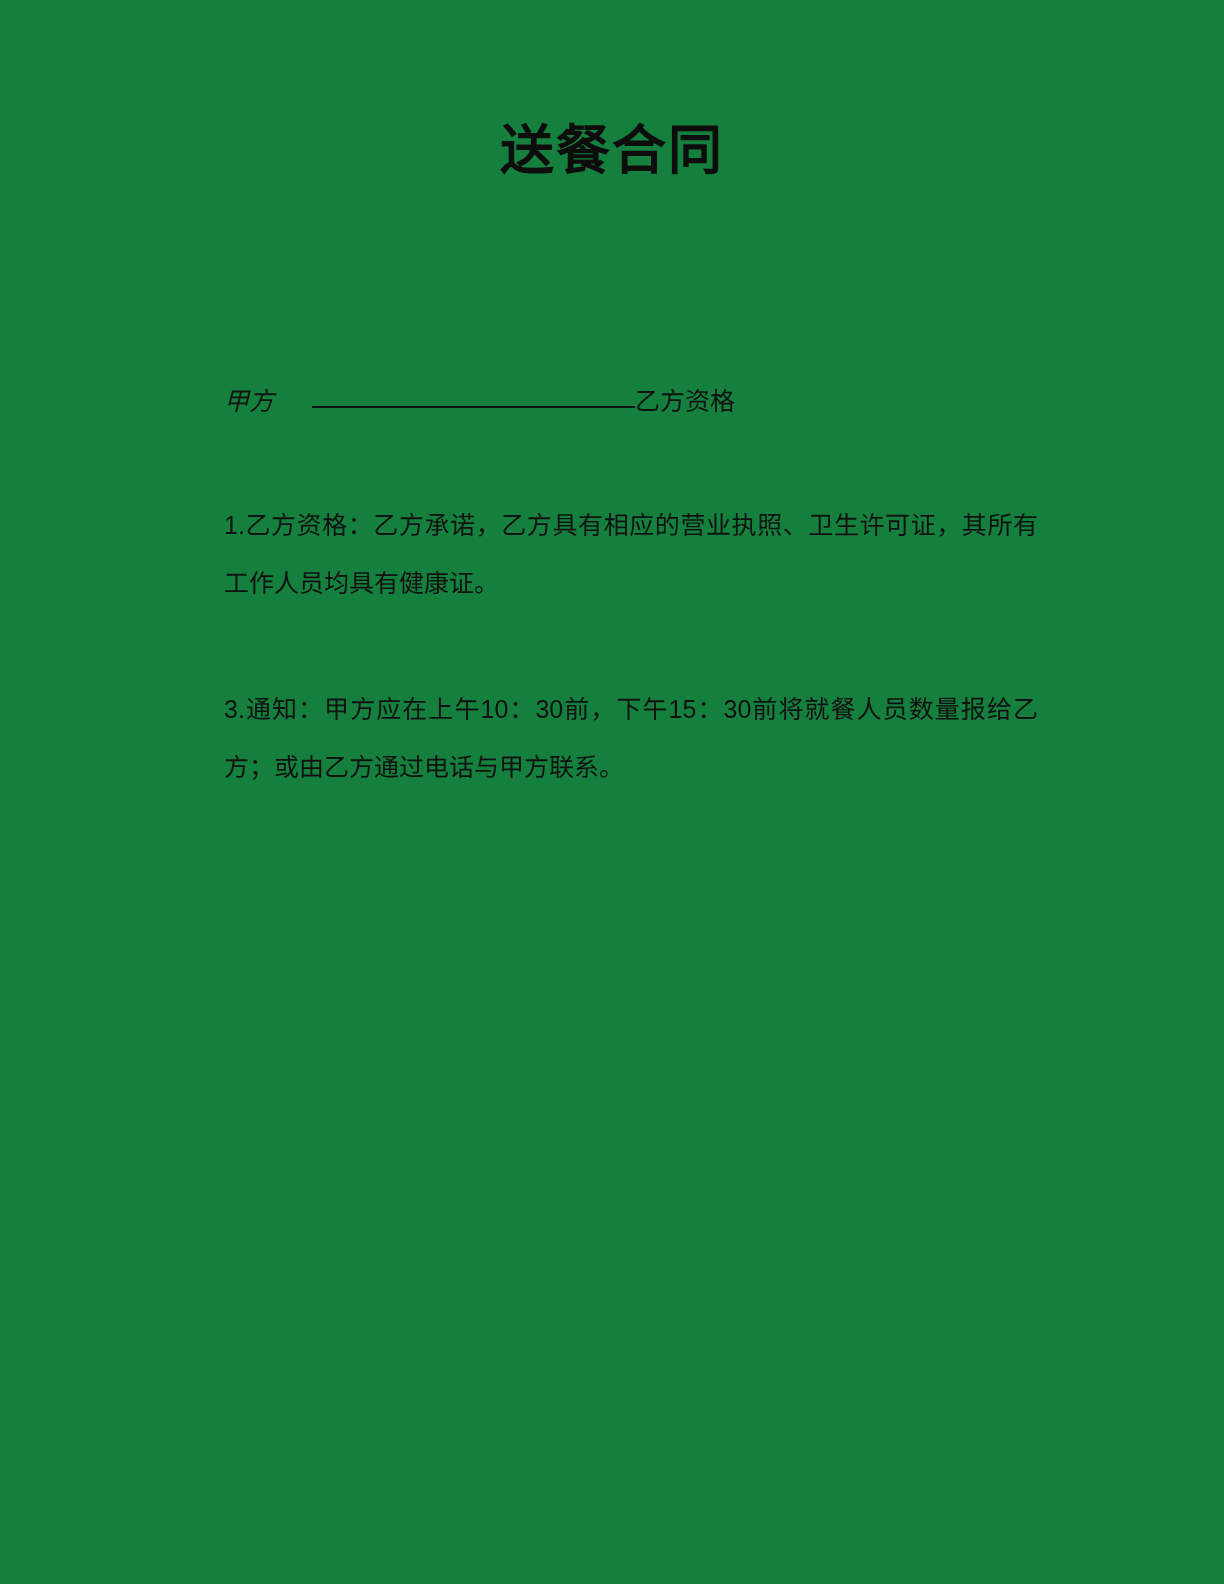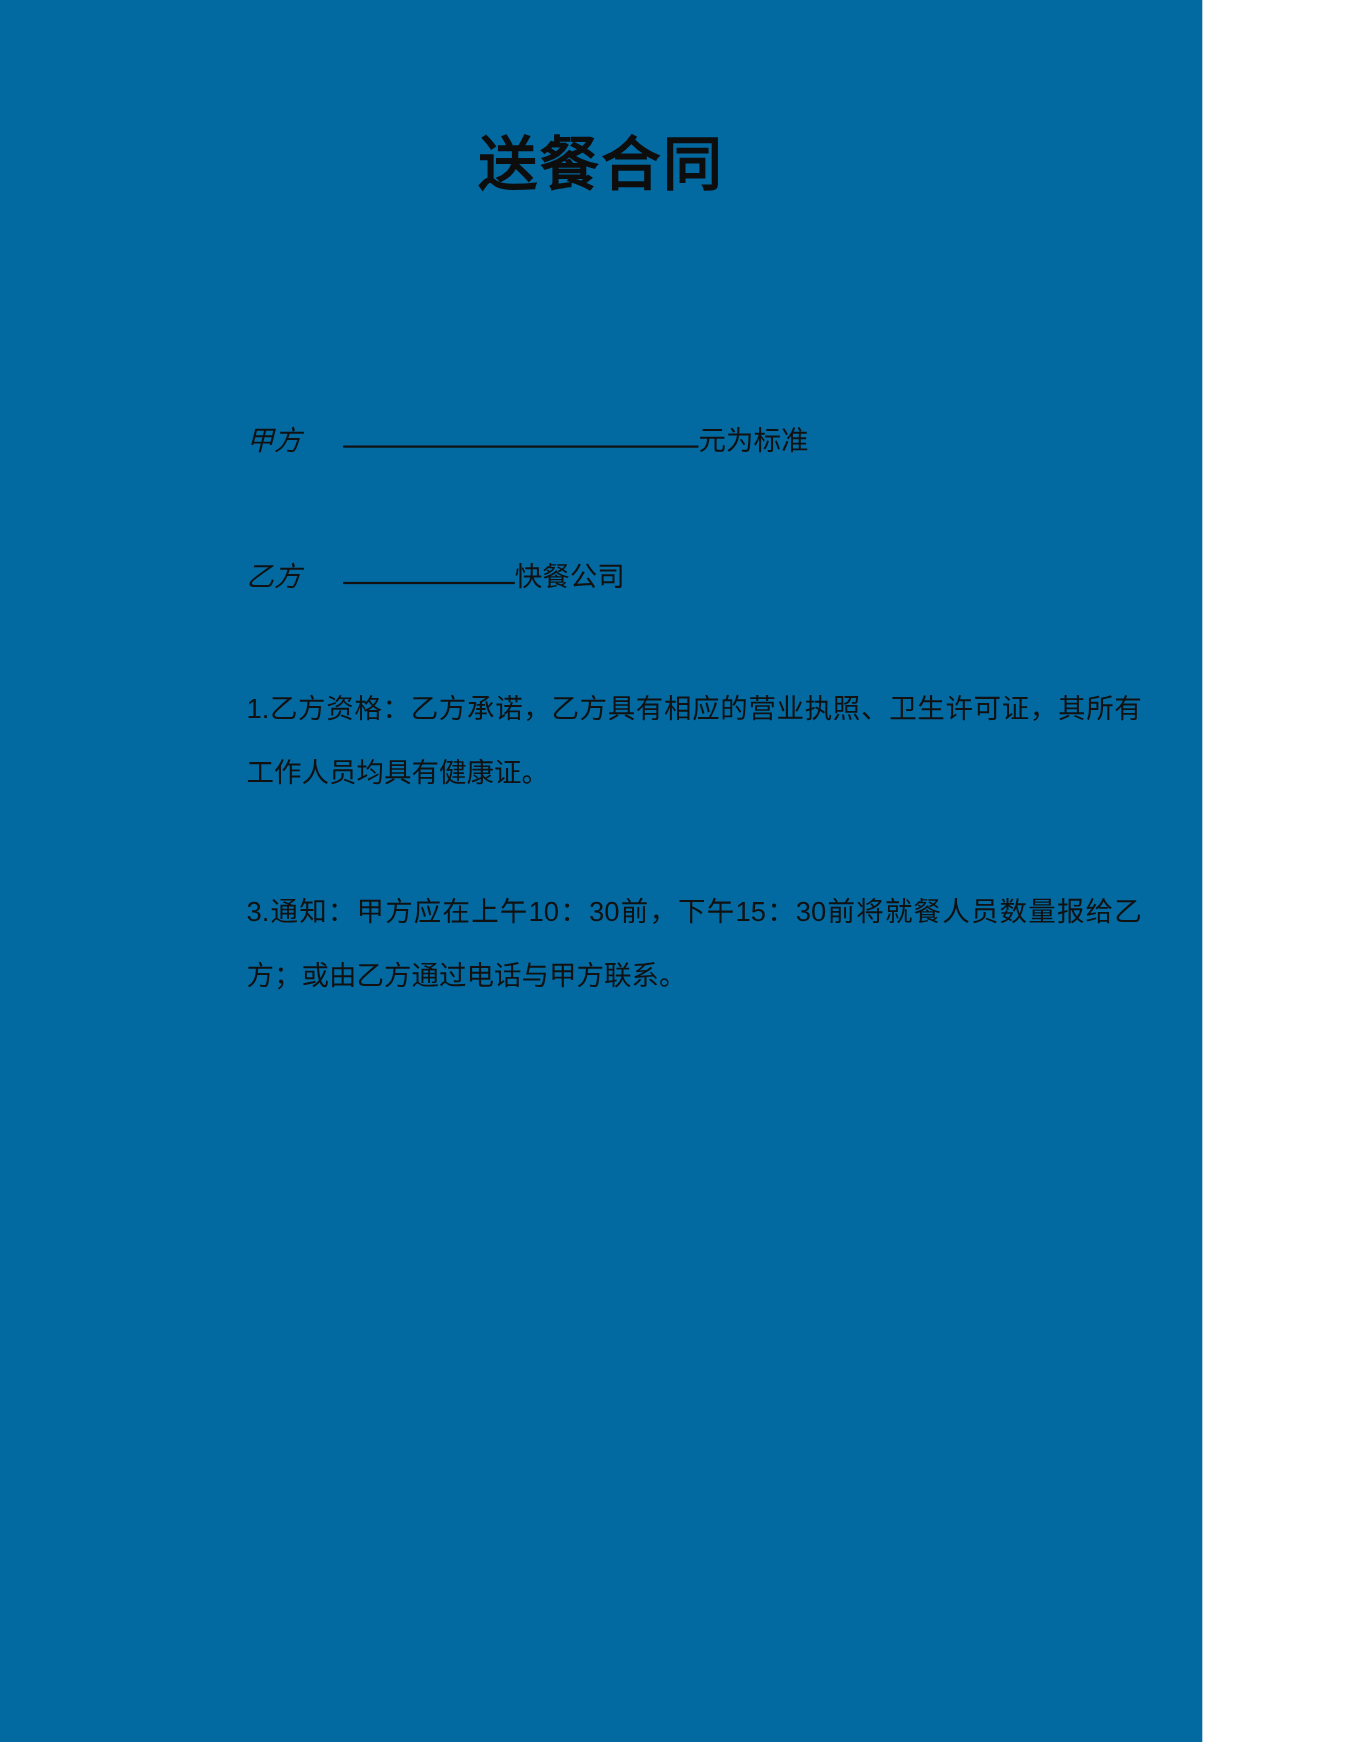--- a/index.html
+++ b/index.html
@@ -11,23 +11,23 @@
   body {
     width: 1224px;
     height: 1584px;
     font-family: "Liberation Sans", "DejaVu Sans", sans-serif;
     color: #000000;
     position: relative;
     overflow: hidden;
   }
 
   .page {
-    width: 1093px;
+    width: 1224px;
     height: 1584px;
-    background: #0369a1;
+    background: #15803d;
     box-sizing: border-box;
     position: relative;
   }
 
   
   .doc-title {
     text-align: center;
     font-size: 54px;
     font-weight: bold;
     letter-spacing: 2px;
@@ -83,26 +83,23 @@
 </head>
 <body>
 
 <div class="page">
 
   <h1 class="doc-title">送餐合同</h1>
 
   <div class="body-block">
 
     <p class="para gap-party-a indent-2">
-      <span class="party-label">甲方</span><span class="blank blank-long"></span><span>元为标准</span>
+      <span class="party-label">甲方</span><span class="blank blank-long"></span><span>乙方资格</span>
     </p>
 
-    <p class="para gap-party-b indent-2">
-      <span class="party-label">乙方</span><span class="blank blank-mid"></span><span>快餐公司</span>
-    </p>
 
 
     <p class="para gap-clause indent-2">1.乙方资格：乙方承诺，乙方具有相应的营业执照、卫生许可证，其所有工作人员均具有健康证。</p>
 
 
     <p class="para gap-clause indent-2">3.通知：甲方应在上午10：30前，下午15：30前将就餐人员数量报给乙方；或由乙方通过电话与甲方联系。</p>
 
 
   </div>
 </div>

